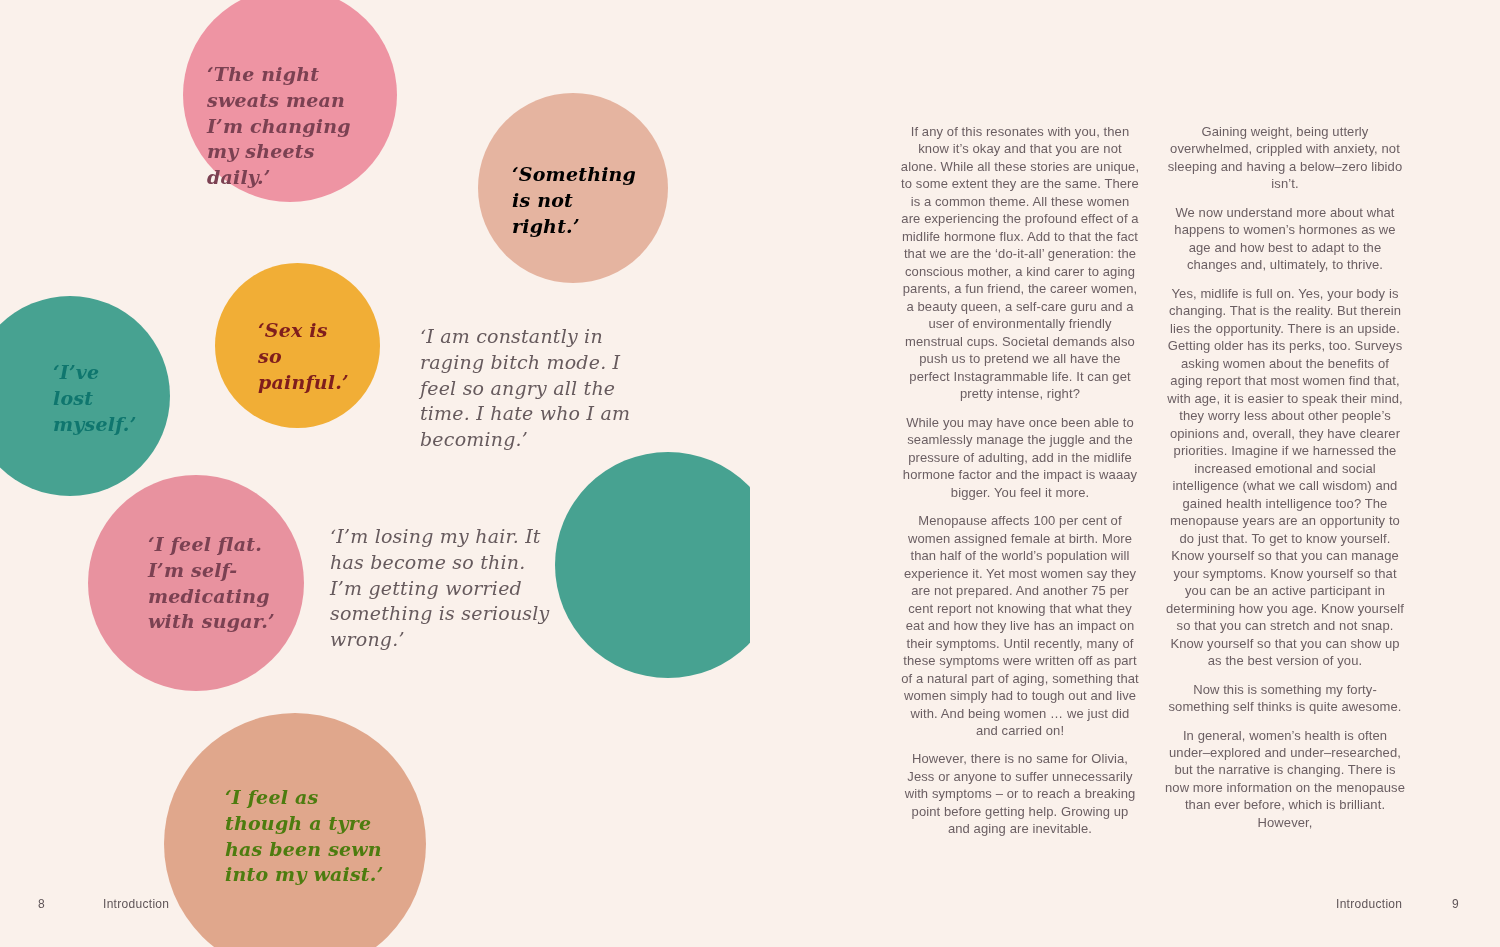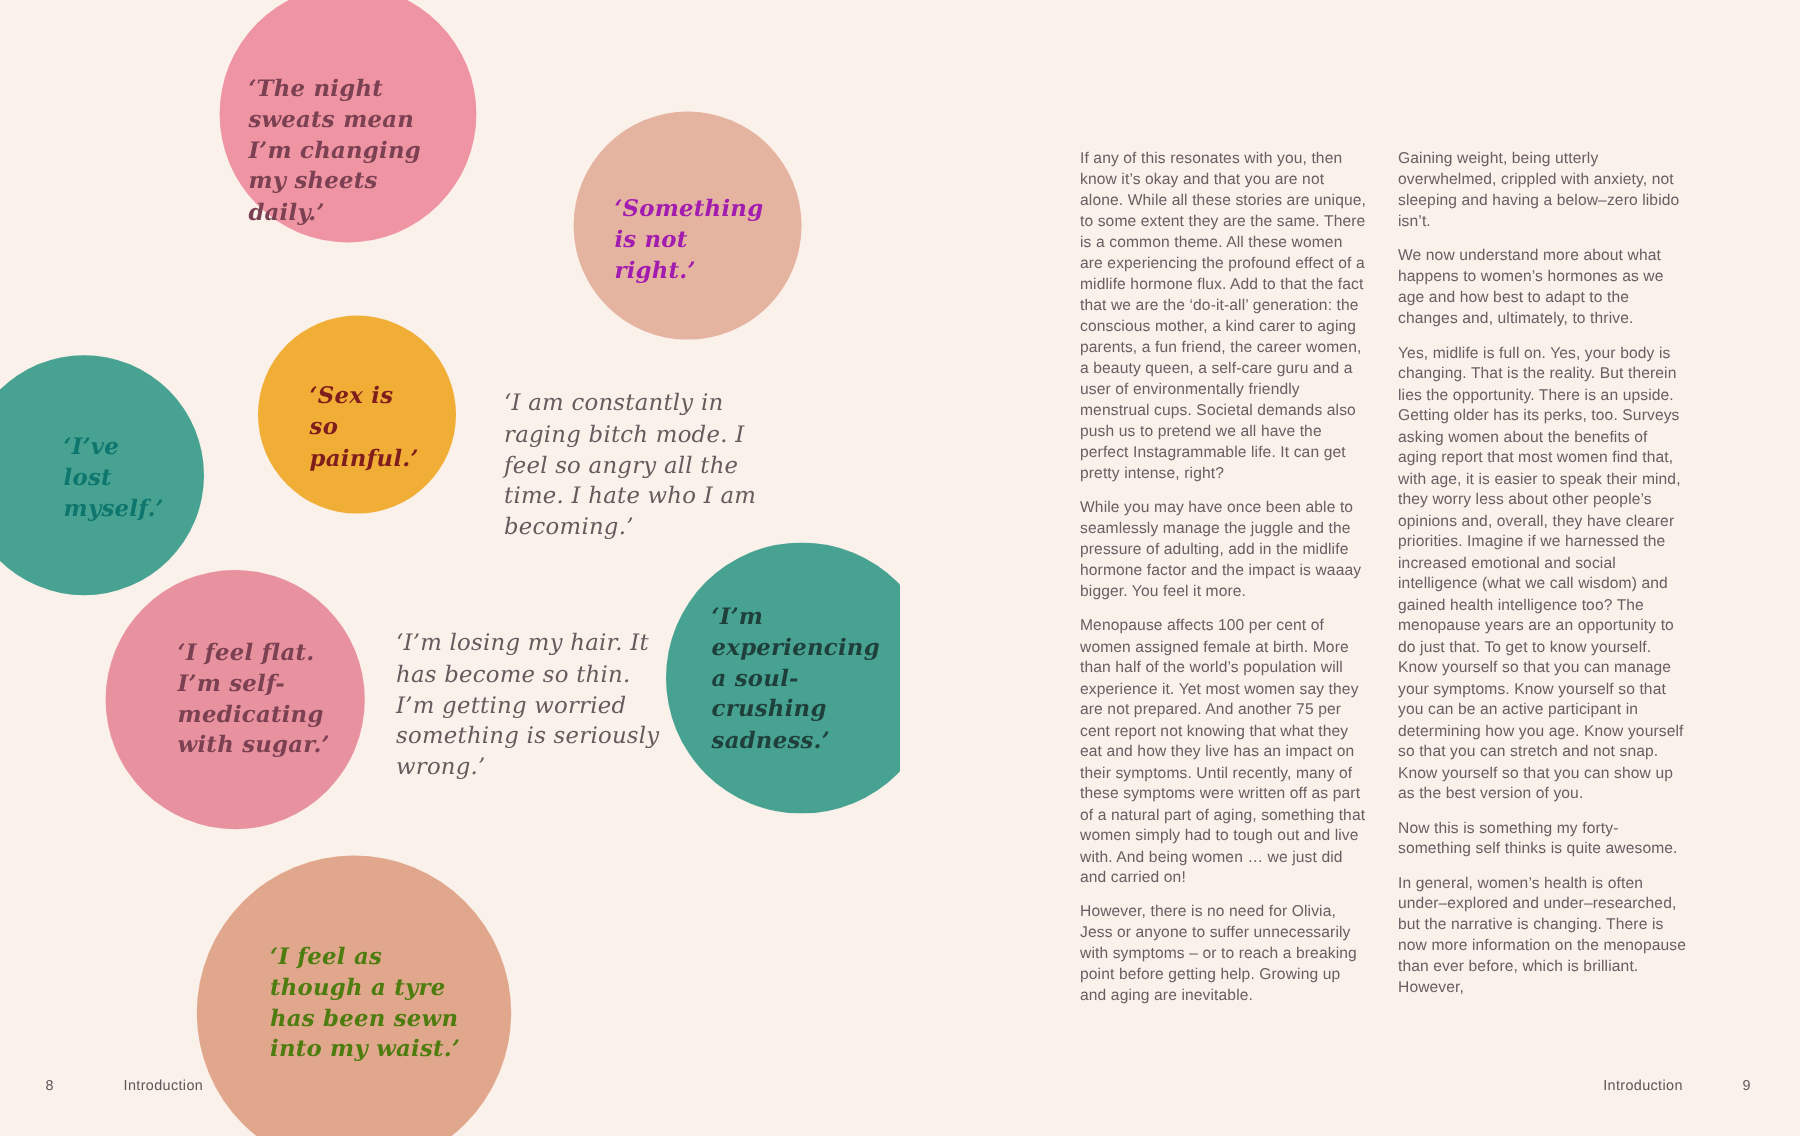--- a/index.html
+++ b/index.html
@@ -31,65 +31,64 @@
   }
   .clip-wrap{position:absolute;overflow:hidden;}
   .body-col{
     position:absolute;
     width:240px;
     color:#6a5e62;
     font-size:13px;
     line-height:1.345;
     letter-spacing:.1px;
   }
-  .body-col p{margin:0 0 11px 0;}
+  .body-col p{margin:0 0 11px 0;text-align:center;}
   .footer-text{
     position:absolute;
     font-size:12px;
     color:#5f5558;
     letter-spacing:.3px;
   }
   .footer-italic{}
 </style>
 </head>
 <body>
 
 <div id="spread">
 
   <div class="bubble" style="left: -30px; top: 296px; width: 200px; height: 200px; background-color: rgb(71, 162, 145);"></div>
   <div class="bubble-text" style="left: 53px; top: 360px; width: 86px; color: #0f766e;">‘I’ve lost myself.’</div>
 
   <div class="bubble" style="left: 183px; top: -12px; width: 214px; height: 214px; background-color: rgb(238, 148, 163);"></div>
   <div class="bubble-text" style="left: 207px; top: 62px; width: 160px; color: rgb(123, 65, 82);">‘The night sweats mean I’m changing my sheets daily.’</div>
 
   <div class="bubble" style="left: 478px; top: 93px; width: 190px; height: 190px; background-color: rgb(229, 180, 160);"></div>
-  <div class="bubble-text" style="left: 512px; top: 162px; width: 122px; color: #a21caf;">‘Something is not right.’</div>
+  <div class="bubble-text" style="left: 512px; top: 162px; width: 122px; color: #000000;">‘Something is not right.’</div>
 
   <div class="bubble" style="left: 215px; top: 263px; width: 165px; height: 165px; background-color: rgb(241, 174, 54);"></div>
   <div class="bubble-text" style="left: 258px; top: 318px; width: 92px; color: #7f1d1d;">‘Sex is so painful.’</div>
 
   <div class="bubble" style="left: 88px; top: 475px; width: 216px; height: 216px; background-color: rgb(232, 146, 159);"></div>
   <div class="bubble-text" style="left: 148px; top: 532px; width: 128px; color: rgb(123, 65, 82);">‘I feel flat. I’m self-medicating with sugar.’</div>
 
   <div class="clip-wrap" style="left:555px;top:452px;width:195px;height:226px;">
     <div class="bubble" style="left: 0px; top: 0px; width: 226px; height: 226px; background-color: rgb(71, 162, 145);"></div>
-    <div class="bubble-text" style="left: 38px; top: 50px; width: 126px; color: rgb(30, 63, 58);">‘I’m experiencing a soul-crushing sadness.’</div>
   </div>
 
   <div class="bubble" style="left: 164px; top: 713px; width: 262px; height: 262px; background-color: rgb(224, 167, 140);"></div>
   <div class="bubble-text" style="left: 225px; top: 785px; width: 165px; color: #4d7c0f;">‘I feel as though a tyre has been sewn into my waist.’</div>
 
   <div class="float-quote" style="left:330px;top:524px;width:222px;">‘I’m losing my hair. It has become so thin. I’m getting worried something is seriously wrong.’</div>
   <div class="float-quote" style="left:420px;top:324px;width:215px;">‘I am constantly in raging bitch mode. I feel so angry all the time. I hate who I am becoming.’</div>
 
   <div class="body-col" style="left:900px;top:123px;">
       <p>If any of this resonates with you, then know it’s okay and that you are not alone. While all these stories are unique, to some extent they are the same. There is a common theme. All these women are experiencing the profound effect of a midlife hormone flux. Add to that the fact that we are the ‘do-it-all’ generation: the conscious mother, a kind carer to aging parents, a fun friend, the career women, a beauty queen, a self-care guru and a user of environmentally friendly menstrual cups. Societal demands also push us to pretend we all have the perfect Instagrammable life. It can get pretty intense, right?</p>
       <p>While you may have once been able to seamlessly manage the juggle and the pressure of adulting, add in the midlife hormone factor and the impact is waaay bigger. You feel it more.</p>
       <p>Menopause affects 100 per cent of women assigned female at birth. More than half of the world’s population will experience it. Yet most women say they are not prepared. And another 75 per cent report not knowing that what they eat and how they live has an impact on their symptoms. Until recently, many of these symptoms were written off as part of a natural part of aging, something that women simply had to tough out and live with. And being women … we just did and carried on!</p>
-      <p>However, there is no need for Olivia, Jess or anyone to suffer unnecessarily with symptoms – or to reach a breaking point before getting help. Growing up and aging are inevitable.</p>
+      <p>However, there is no same for Olivia, Jess or anyone to suffer unnecessarily with symptoms – or to reach a breaking point before getting help. Growing up and aging are inevitable.</p>
     </div>
   <div class="body-col" style="left:1165px;top:123px;">
       <p>Gaining weight, being utterly overwhelmed, crippled with anxiety, not sleeping and having a below–zero libido isn’t.</p>
       <p>We now understand more about what happens to women’s hormones as we age and how best to adapt to the changes and, ultimately, to thrive.</p>
       <p>Yes, midlife is full on. Yes, your body is changing. That is the reality. But therein lies the opportunity. There is an upside. Getting older has its perks, too. Surveys asking women about the benefits of aging report that most women find that, with age, it is easier to speak their mind, they worry less about other people’s opinions and, overall, they have clearer priorities. Imagine if we harnessed the increased emotional and social intelligence (what we call wisdom) and gained health intelligence too? The menopause years are an opportunity to do just that. To get to know yourself. Know yourself so that you can manage your symptoms. Know yourself so that you can be an active participant in determining how you age. Know yourself so that you can stretch and not snap. Know yourself so that you can show up as the best version of you.</p>
       <p>Now this is something my forty-something self thinks is quite awesome.</p>
       <p>In general, women’s health is often under–explored and under–researched, but the narrative is changing. There is now more information on the menopause than ever before, which is brilliant. However,</p>
     </div>
 
   <span class="footer-text" style="left:38px;top:897px;">8</span>

